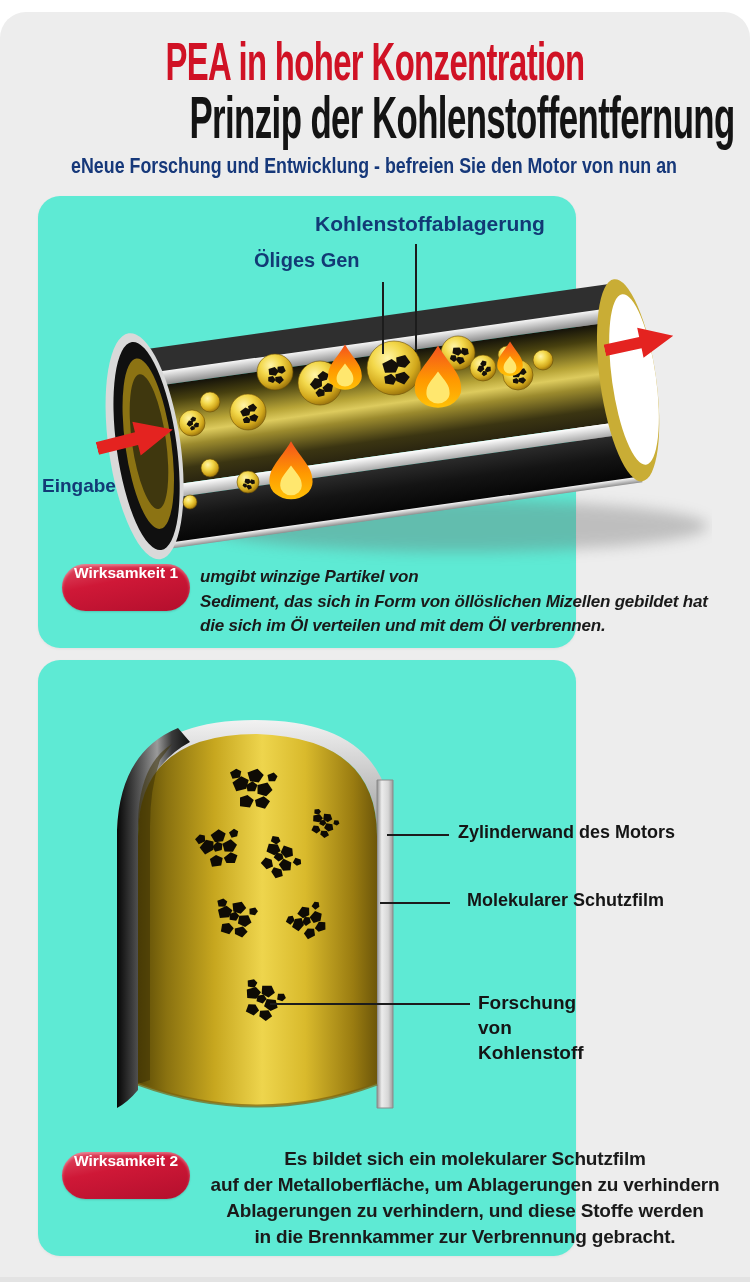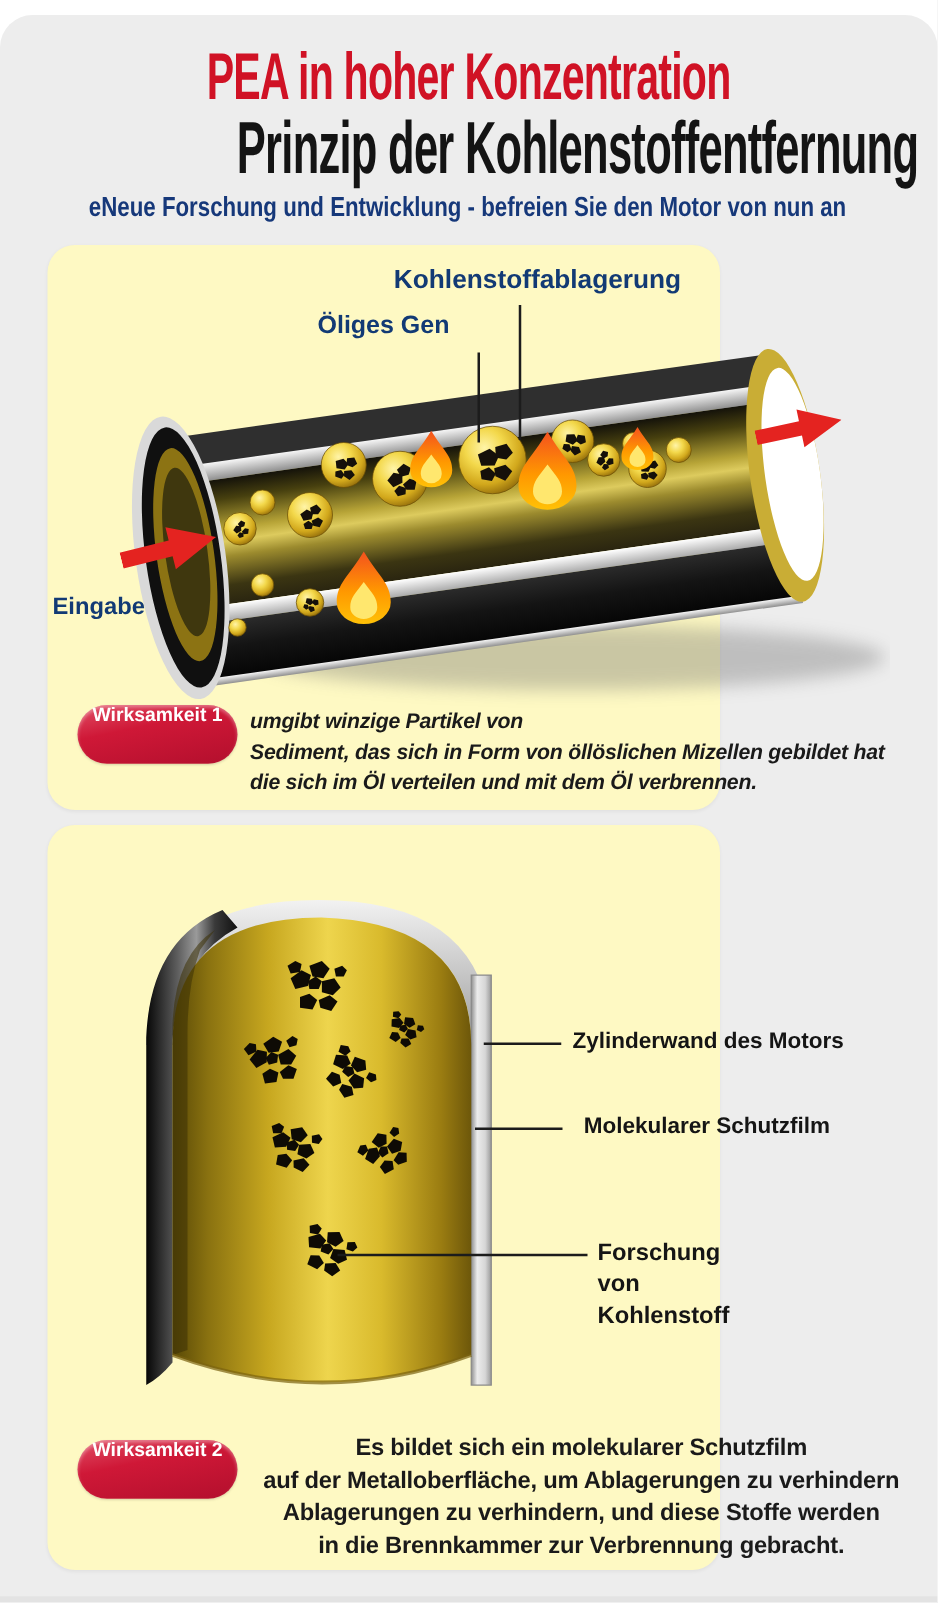--- a/index.html
+++ b/index.html
@@ -14,21 +14,21 @@
   .panel-bottom-strip{position:absolute;left:0;bottom:0;width:750px;height:5px;background:#e3e3e3;}
   .title1{position:absolute;left:0;top:33px;width:750px;text-align:center;
     font-size:53px;font-weight:bold;color:#d01225;line-height:1.1;white-space:nowrap;}
   .title1 span{display:inline-block;transform:scaleX(.62);transform-origin:center;letter-spacing:-1px;}
   .title2{position:absolute;left:0;top:86px;width:750px;text-align:center;
     font-size:59px;font-weight:bold;color:#141414;line-height:1.1;white-space:nowrap;}
   .title2 span{display:inline-block;transform:scaleX(.59);transform-origin:center;letter-spacing:-1px;}
   .subtitle{position:absolute;left:0;top:153px;width:750px;text-align:left;
     font-size:22px;font-weight:bold;color:#16387a;line-height:1.2;white-space:nowrap;}
   .subtitle span{display:inline-block;transform:scaleX(.81);transform-origin:center;}
-  .card{position:absolute;left:38px;width:538px;background:#fef9c3;border-radius:22px;
+  .card{position:absolute;left:38px;width:538px;background:#5eead4;border-radius:22px;
     box-shadow:0 1px 3px rgba(0,0,0,.05);}
   .card1{top:196px;height:452px;}
   .card2{top:660px;height:596px;}
   .card svg{position:absolute;left:0;top:0;}
   .diag-label{position:absolute;font-weight:bold;color:#123a75;white-space:nowrap;}
   .black-label{position:absolute;font-weight:bold;color:#151515;white-space:nowrap;}
   .pre{white-space:pre-line;}
   .vline{position:absolute;width:2px;background:#1c1c1c;}
   .hline{position:absolute;height:2px;background:#1c1c1c;}
   .arrow{

